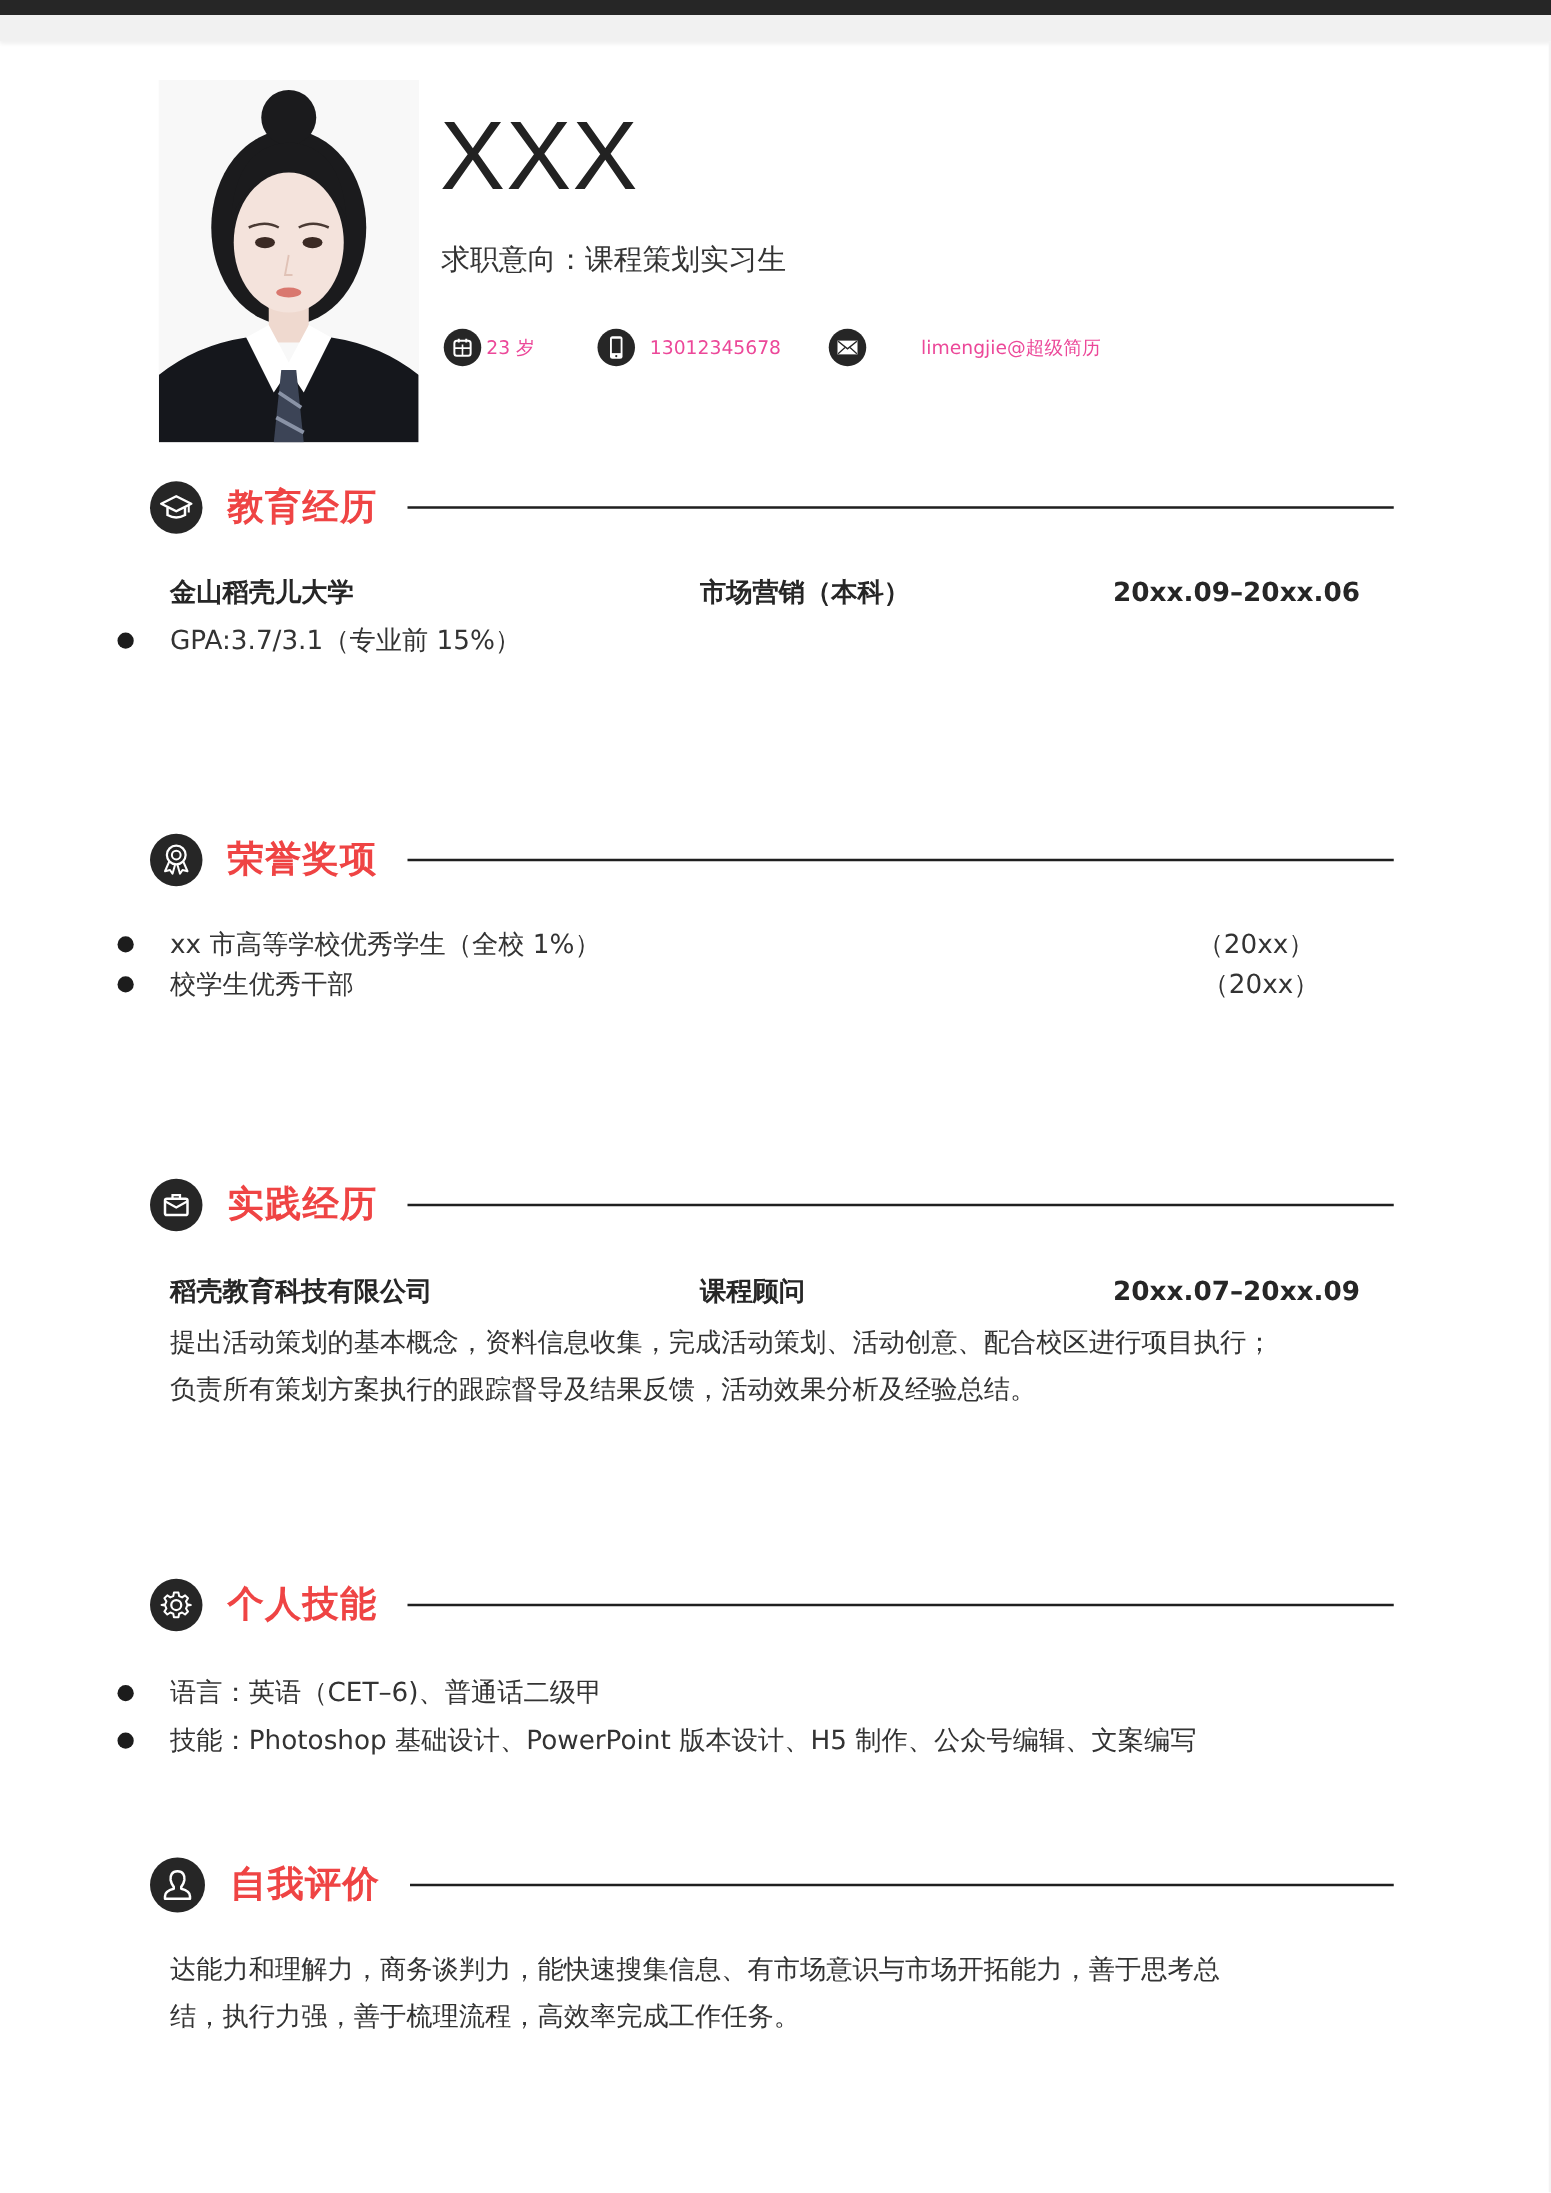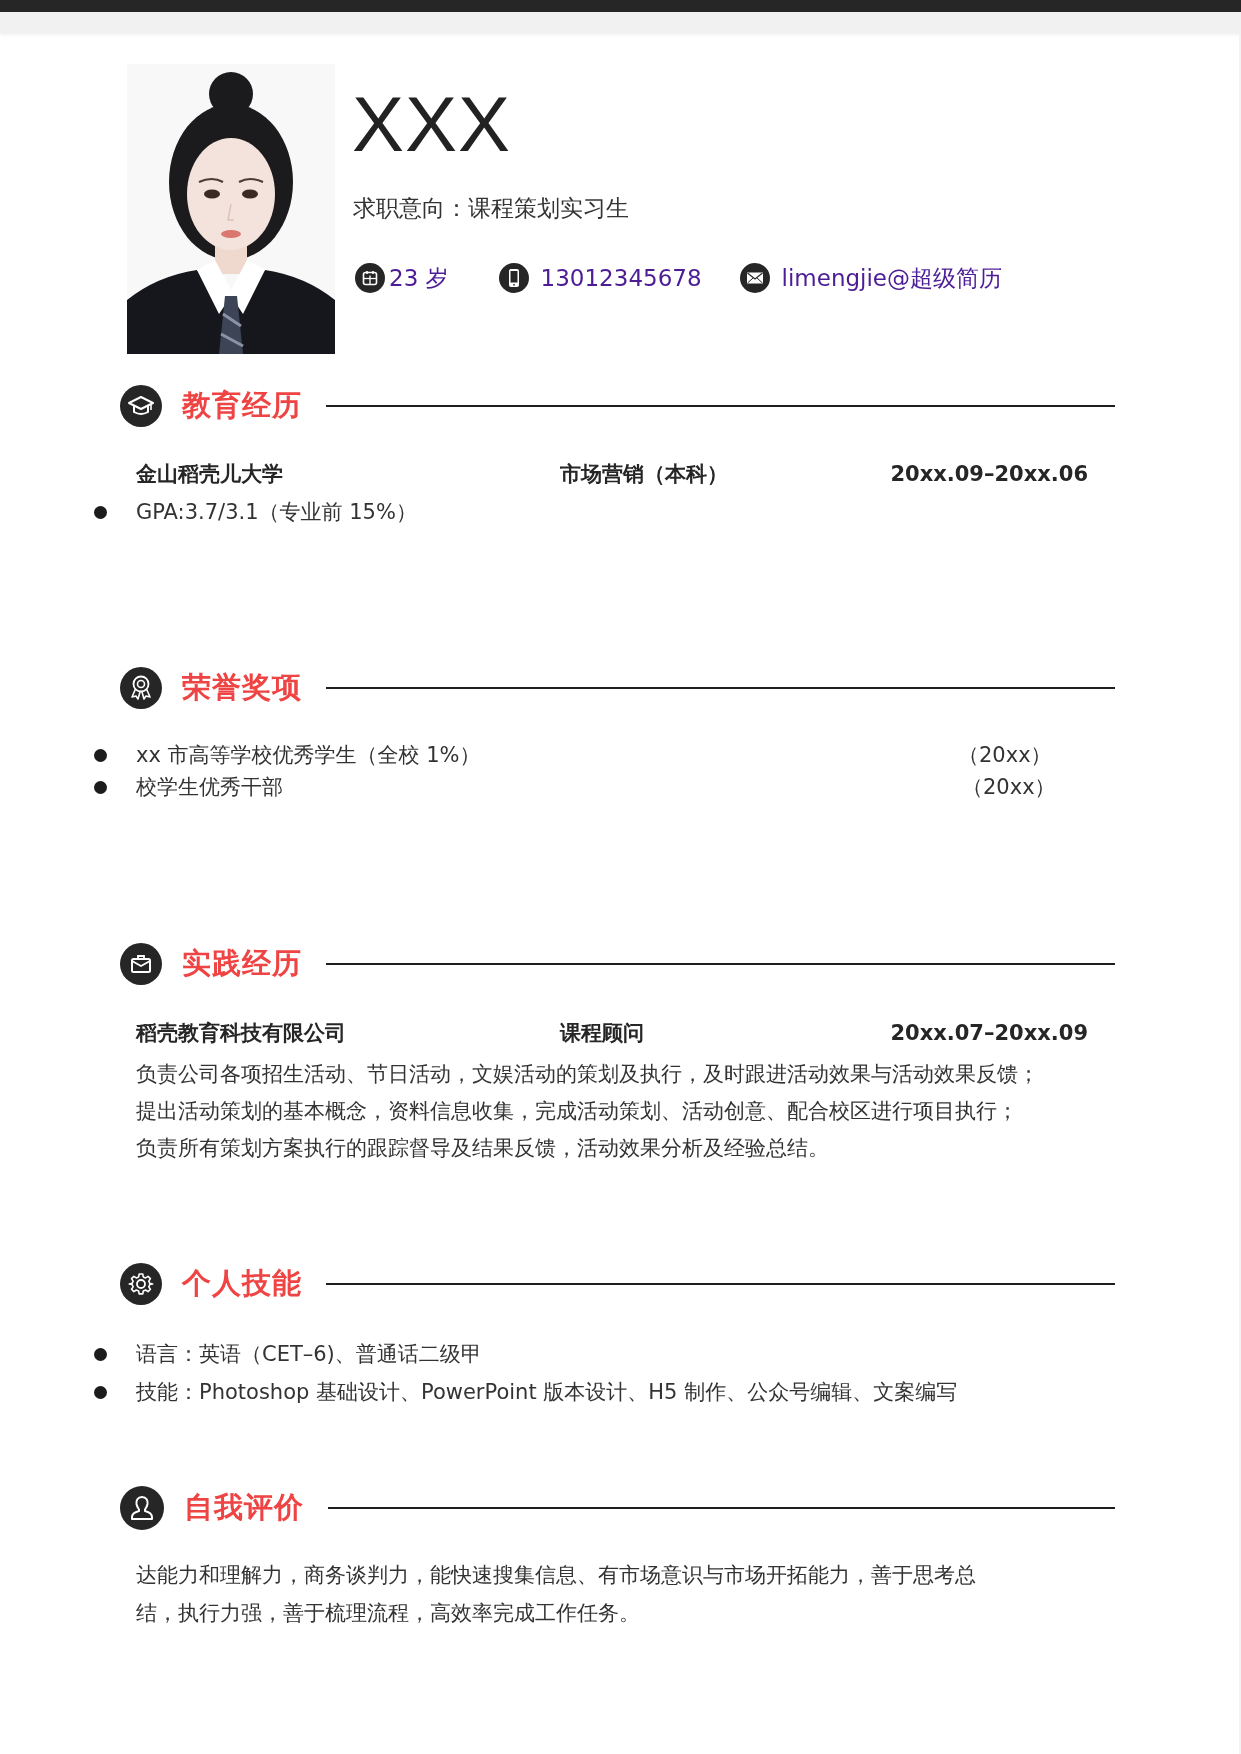--- a/index.html
+++ b/index.html
@@ -7,26 +7,26 @@
   body { position: relative; font-family: "DejaVu Sans", "Liberation Sans", sans-serif; color: #2b2b2b; }
 
   .topbar { position: absolute; left: 0; top: 0; width: 1241px; height: 12px; background: #262626; }
   .subbar { position: absolute; left: 0; top: 12px; width: 1241px; height: 21px; background: #f1f1f1; box-shadow: 0 2px 3px rgba(0,0,0,0.06); }
   .right-edge { position: absolute; right: 0; top: 33px; width: 2px; height: 1721px; background: #f3f3f3; }
 
   
   .photo { position: absolute; left: 127px; top: 64px; width: 208px; height: 290px; background: #f7f7f7; overflow: hidden; }
   .name { position: absolute; left: 352px; top: 78px; font-family: "Liberation Sans", sans-serif; font-size: 78px; line-height: 92px; color: #222222; letter-spacing: 1px; }
   .intent { position: absolute; left: 353px; top: 192px; font-size: 23px; line-height: 32px; color: #333333; }
-  .contacts { position: absolute; left: 355px; top: 262px; height: 32px; display: flex; align-items: center; font-size: 23px; color: #4c1d95; }
+  .contacts { position: absolute; left: 355px; top: 262px; height: 32px; display: flex; align-items: center; font-size: 15px; color: #ec4899; }
   .contact { display: flex; align-items: center; }
   .contact .cicon { width: 30px; height: 30px; border-radius: 50%; background: #262626; display: flex; align-items: center; justify-content: center; margin-right: 4px; }
   .contact.c-phone { margin-left: 50px; }
   .contact.c-phone .cicon { margin-right: 12px; }
-  .contact.c-email { margin-left: 38px; }
+  .contact.c-email { margin-left: 38px; gap: 32px; }
   .contact.c-email .cicon { margin-right: 12px; }
 
   
   .sec-head { position: absolute; left: 120px; width: 995px; height: 44px; display: flex; align-items: center; }
   .sec-icon { width: 42px; height: 42px; border-radius: 50%; background: #262626; display: flex; align-items: center; justify-content: center; flex: none; }
   .sec-title { margin-left: 20px; font-size: 29px; font-weight: bold; color: #ef4444; letter-spacing: 1px; white-space: nowrap; }
   .sec-line { flex: 1; height: 2px; background: #1f1f1f; margin-left: 24px; }
 
   .row3 { position: absolute; left: 136px; width: 952px; height: 30px; font-size: 21px; font-weight: bold; color: #262626; }
   .row3 span { position: absolute; top: 0; line-height: 30px; white-space: nowrap; }
@@ -168,21 +168,20 @@
   <span class="sec-line"></span>
 </div>
 
 <div class="row3" style="top:1018px;">
   <span style="left:0;">稻壳教育科技有限公司</span>
   <span style="left:424px;">课程顾问</span>
   <span style="right:0;">20xx.07–20xx.09</span>
 </div>
 
 <div class="para" style="top:1056px; line-height:37px;">
-  <p>负责公司各项招生活动、节日活动，文娱活动的策划及执行，及时跟进活动效果与活动效果反馈；</p>
   <p>提出活动策划的基本概念，资料信息收集，完成活动策划、活动创意、配合校区进行项目执行；</p>
   <p>负责所有策划方案执行的跟踪督导及结果反馈，活动效果分析及经验总结。</p>
 </div>
 
 <div class="sec-head" style="top:1262px;">
   <span class="sec-icon">
     <svg width="26" height="26" viewBox="0 0 26 26">
         <g fill="none" stroke="#fff" stroke-width="1.8" stroke-linejoin="round">
           <path d="M11 2 L15 2 L15.6 5.2 L18.2 6.3 L20.9 4.5 L23.5 7.1 L21.7 9.8 L22.8 12.4 L26 13 L22.8 13.6 L21.7 16.2 L23.5 18.9 L20.9 21.5 L18.2 19.7 L15.6 20.8 L15 24 L11 24 L10.4 20.8 L7.8 19.7 L5.1 21.5 L2.5 18.9 L4.3 16.2 L3.2 13.6 L0 13 L3.2 12.4 L4.3 9.8 L2.5 7.1 L5.1 4.5 L7.8 6.3 L10.4 5.2 Z" transform="scale(0.9) translate(1.4 1.4)"></path>
           <circle cx="13" cy="13" r="4"></circle>

